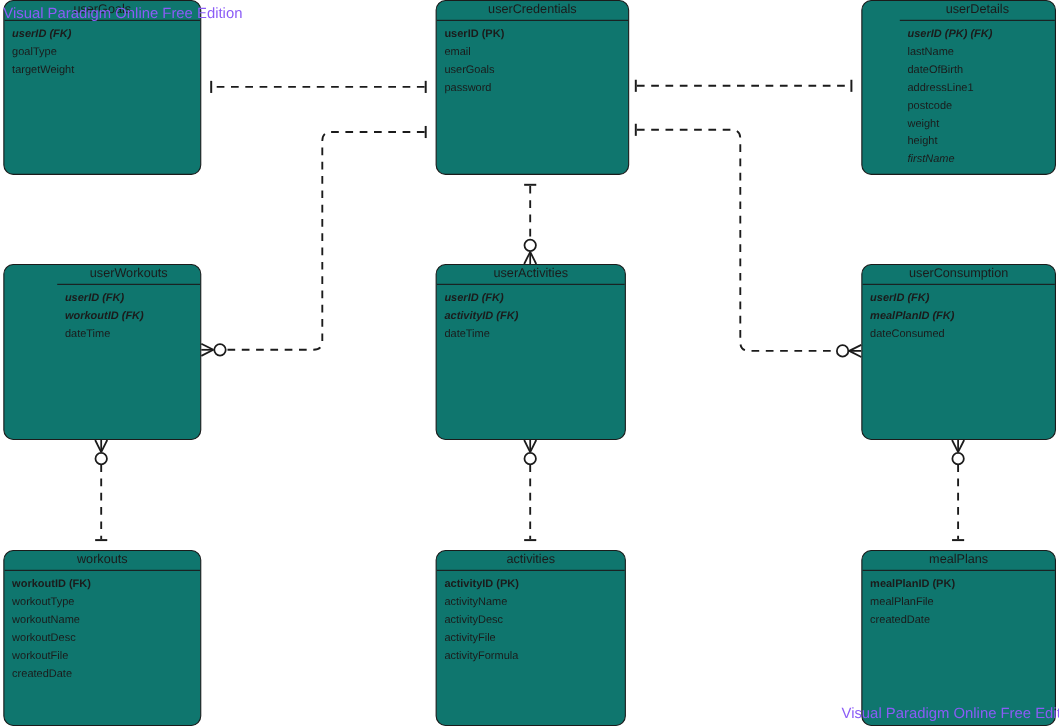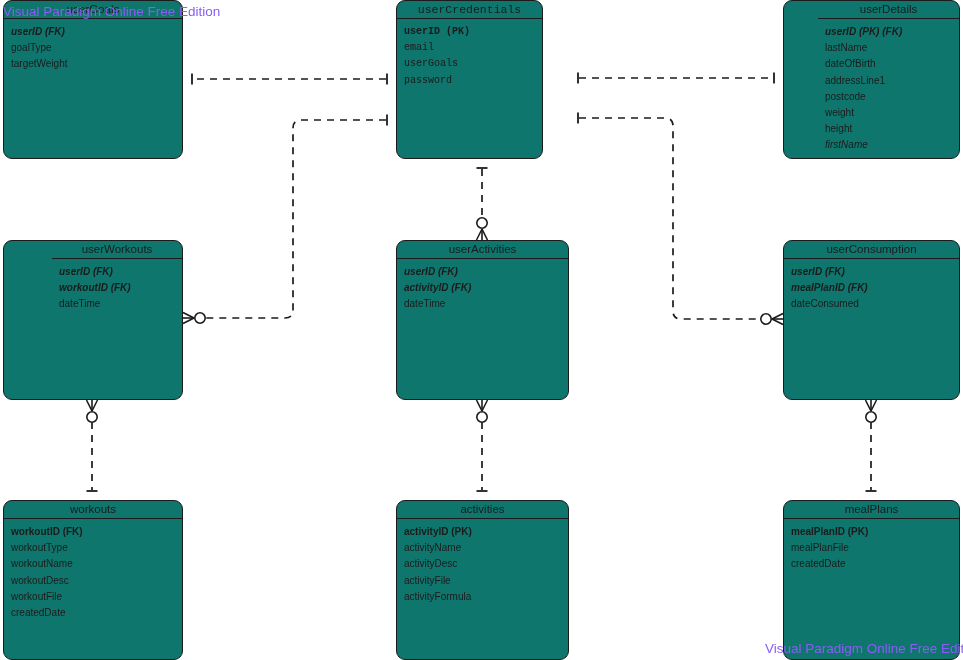--- a/index.html
+++ b/index.html
@@ -142,21 +142,21 @@
 
   <div id="entity-layer">
       <div class="entity" style="left: 3px; top: 0px; width: 180px; height: 159px;">
         <div class="entity-title">userGoals</div>
         <div class="entity-body">
           <div class="attr fk">userID (FK)</div>
           <div class="attr ">goalType</div>
           <div class="attr ">targetWeight</div>
         </div>
       </div>
-      <div class="entity" style="left: 396px; top: 0px; width: 147px; height: 159px; font-family: Liberation Mono, monospace;">
+      <div class="entity" style="left: 396px; top: 0px; width: 176px; height: 159px;">
         <div class="entity-title">userCredentials</div>
         <div class="entity-body">
           <div class="attr pk">userID (PK)</div>
           <div class="attr ">email</div>
           <div class="attr ">userGoals</div>
           <div class="attr ">password</div>
         </div>
       </div>
       <div class="entity" style="left: 783px; top: 0px; width: 177px; height: 159px; padding-left: 34px;">
         <div class="entity-title">userDetails</div>

